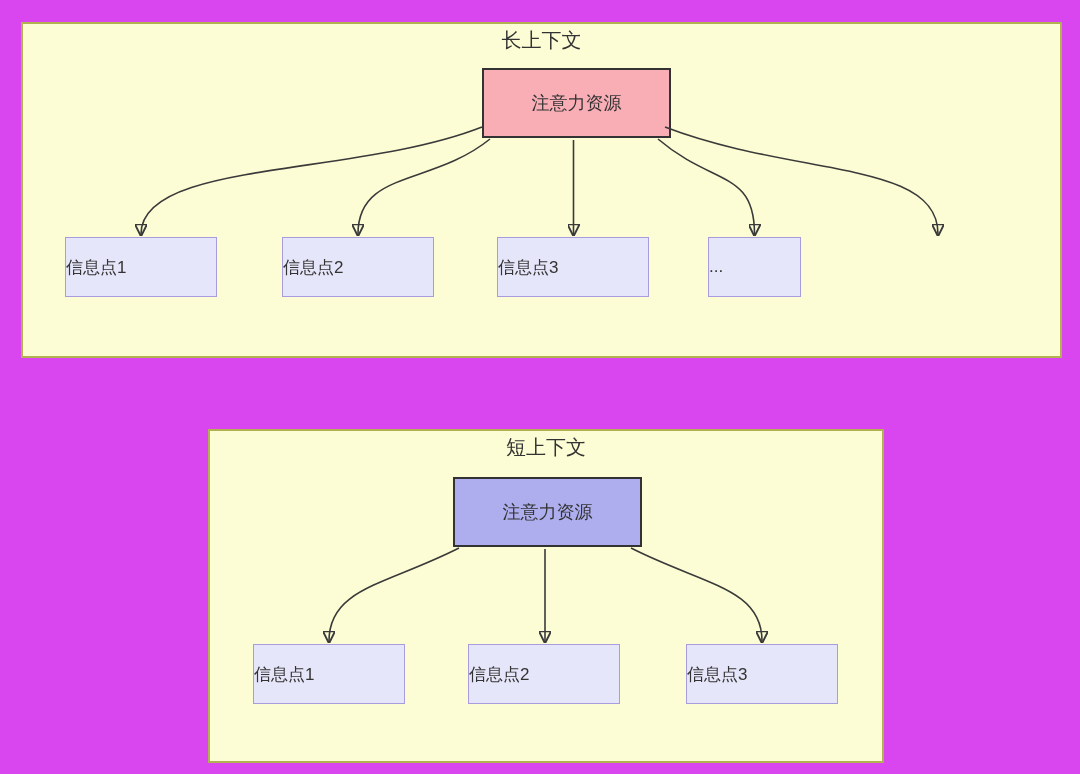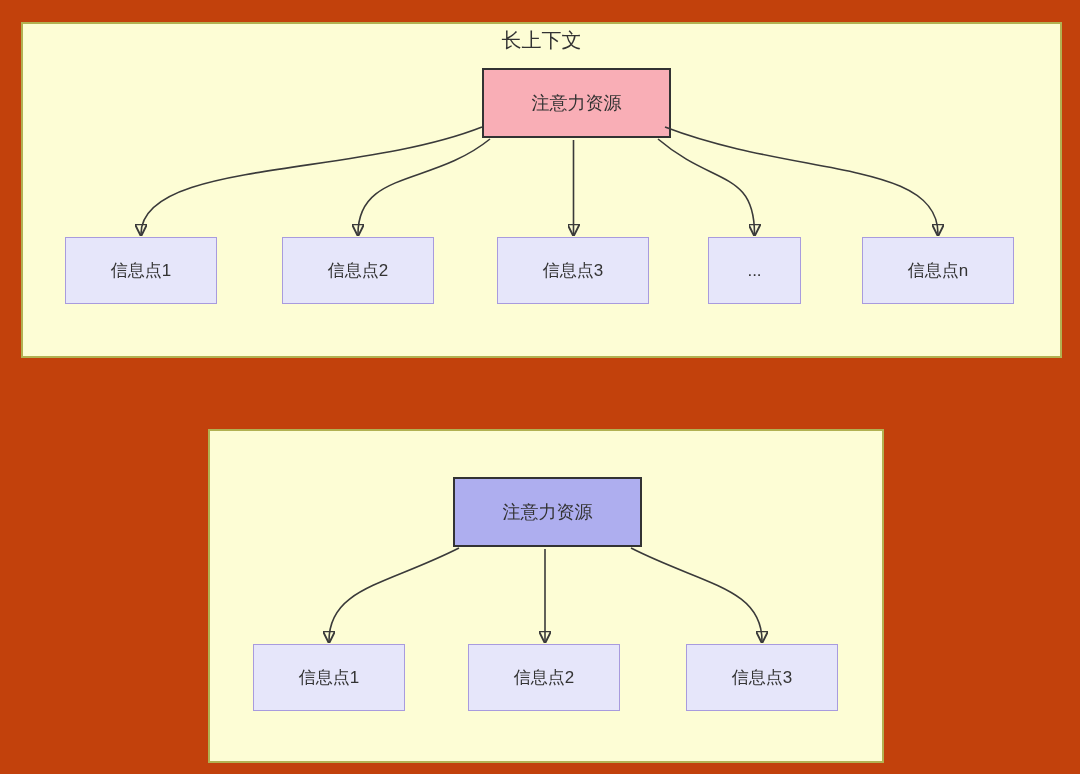--- a/index.html
+++ b/index.html
@@ -1,34 +1,34 @@
 <!DOCTYPE html>
 <html><head>
 <meta charset="utf-8">
 <style>
   html,body{margin:0;padding:0;background:#ffffff;}
   body{font-family:"Liberation Sans","DejaVu Sans",sans-serif;color:#333333;}
-  .stage{position:relative;width:1080px;height:774px;background:#c2410c;overflow:hidden;}
+  .stage{position:relative;width:1080px;height:774px;background:#d946ef;overflow:hidden;}
 
   .panel{position:absolute;background:#fdfdd5;border:2px solid #b1b152;box-sizing:border-box;}
   .panel-long{left:21px;top:22px;width:1041px;height:336px;}
   .panel-short{left:208px;top:429px;width:676px;height:334px;}
 
   .panel-title{position:absolute;left:0;right:0;top:4px;text-align:center;
     font-size:20px;line-height:24px;color:#333333;}
 
   .hub{position:absolute;width:189px;height:70px;border:2.5px solid #333333;
     box-sizing:border-box;display:flex;align-items:center;justify-content:center;
     font-size:18px;color:#333333;}
   .hub-long{left:459px;top:44px;background:#f9aeb6;}
   .hub-short{left:243px;top:46px;background:#aeaeef;}
 
-  .node{position:absolute;top:213px;height:67px;width:152px;background:#e6e6fa;
+  .node{position:absolute;top:213px;height:60px;width:152px;background:#e6e6fa;
     border:1.5px solid #a89bde;box-sizing:border-box;display:flex;align-items:center;
-    justify-content:center;font-size:17px;color:#333333;}
+    justify-content:flex-start;font-size:17px;color:#333333;}
   .node-dots{width:93px;}
 
   .panel-long .node.n1{left:42px;}
   .panel-long .node.n2{left:259px;}
   .panel-long .node.n3{left:474px;}
   .panel-long .node.n4{left:685px;}
   .panel-long .node.n5{left:839px;}
 
   .panel-short .node.n1{left:43px;}
   .panel-short .node.n2{left:258px;}
@@ -54,26 +54,24 @@
     </div>
     <div class="node n2">
       <span>信息点2</span>
     </div>
     <div class="node n3">
       <span>信息点3</span>
     </div>
     <div class="node node-dots n4">
       <span>...</span>
     </div>
-    <div class="node n5">
-      <span>信息点n</span>
-    </div>
   </section>
 
   <section class="panel panel-short">
+    <div class="panel-title">短上下文</div>
 
     <div class="hub hub-short">
       <span>注意力资源</span>
     </div>
 
     <div class="node n1">
       <span>信息点1</span>
     </div>
     <div class="node n2">
       <span>信息点2</span>

